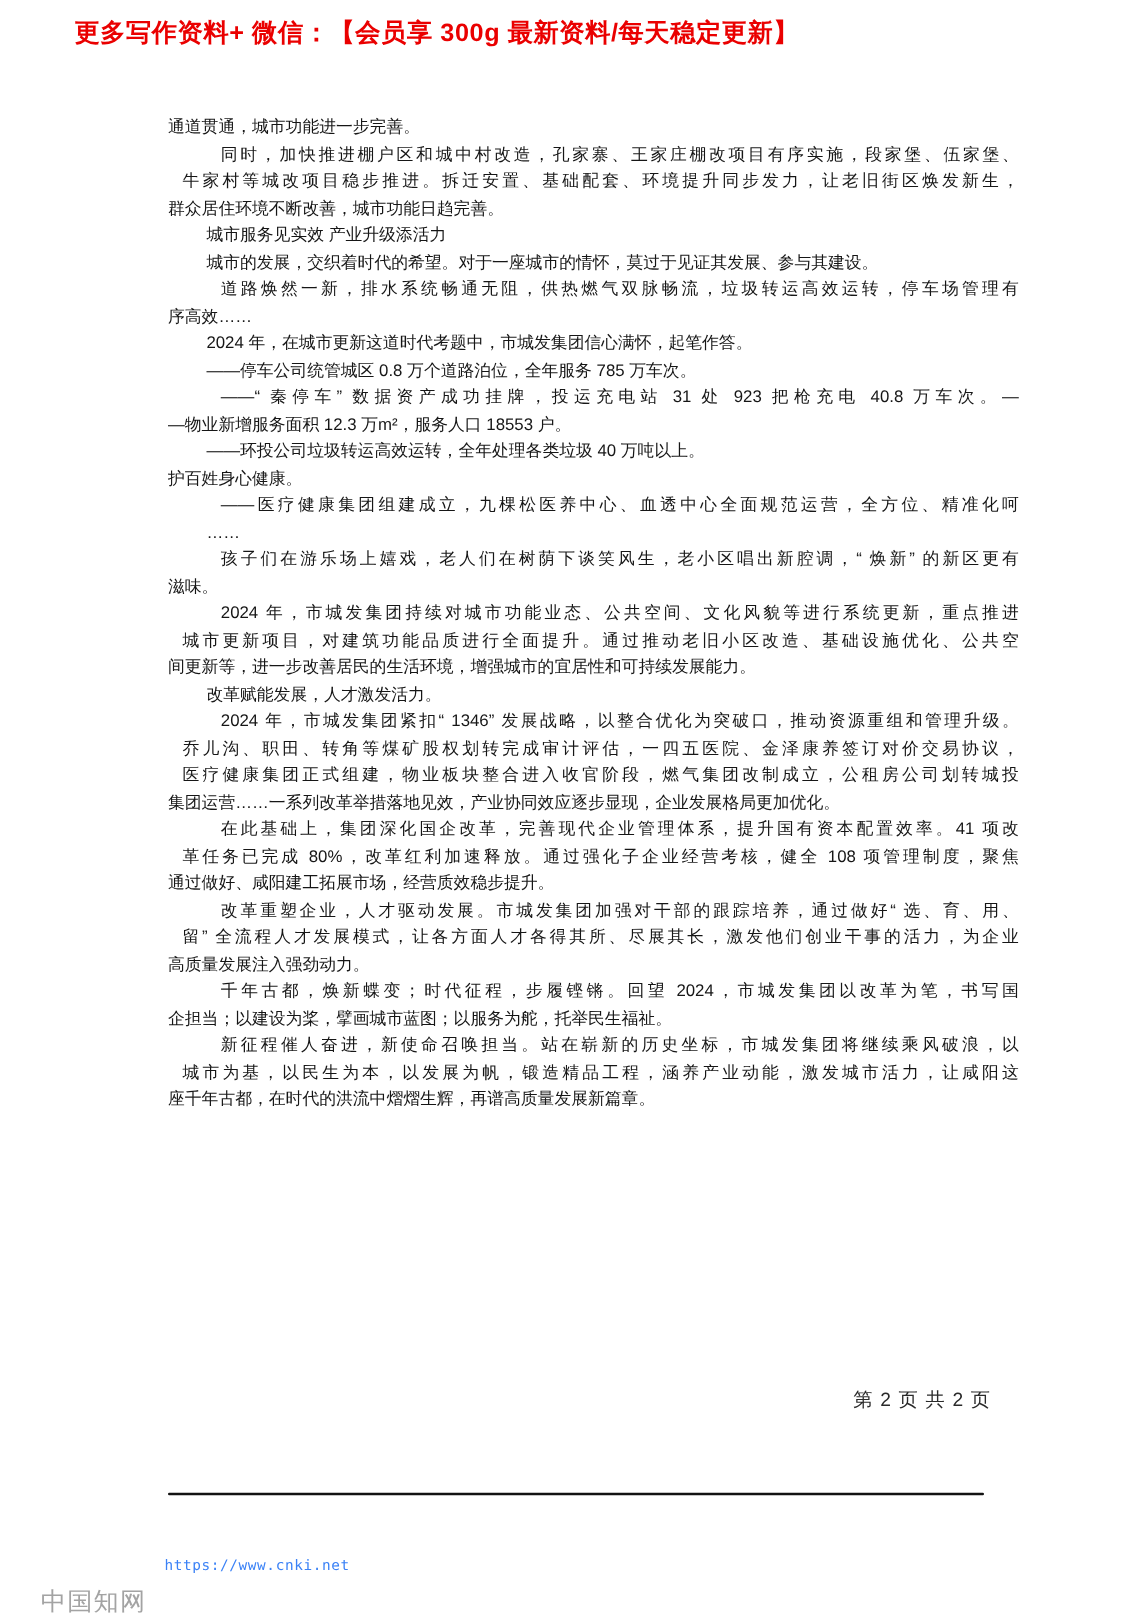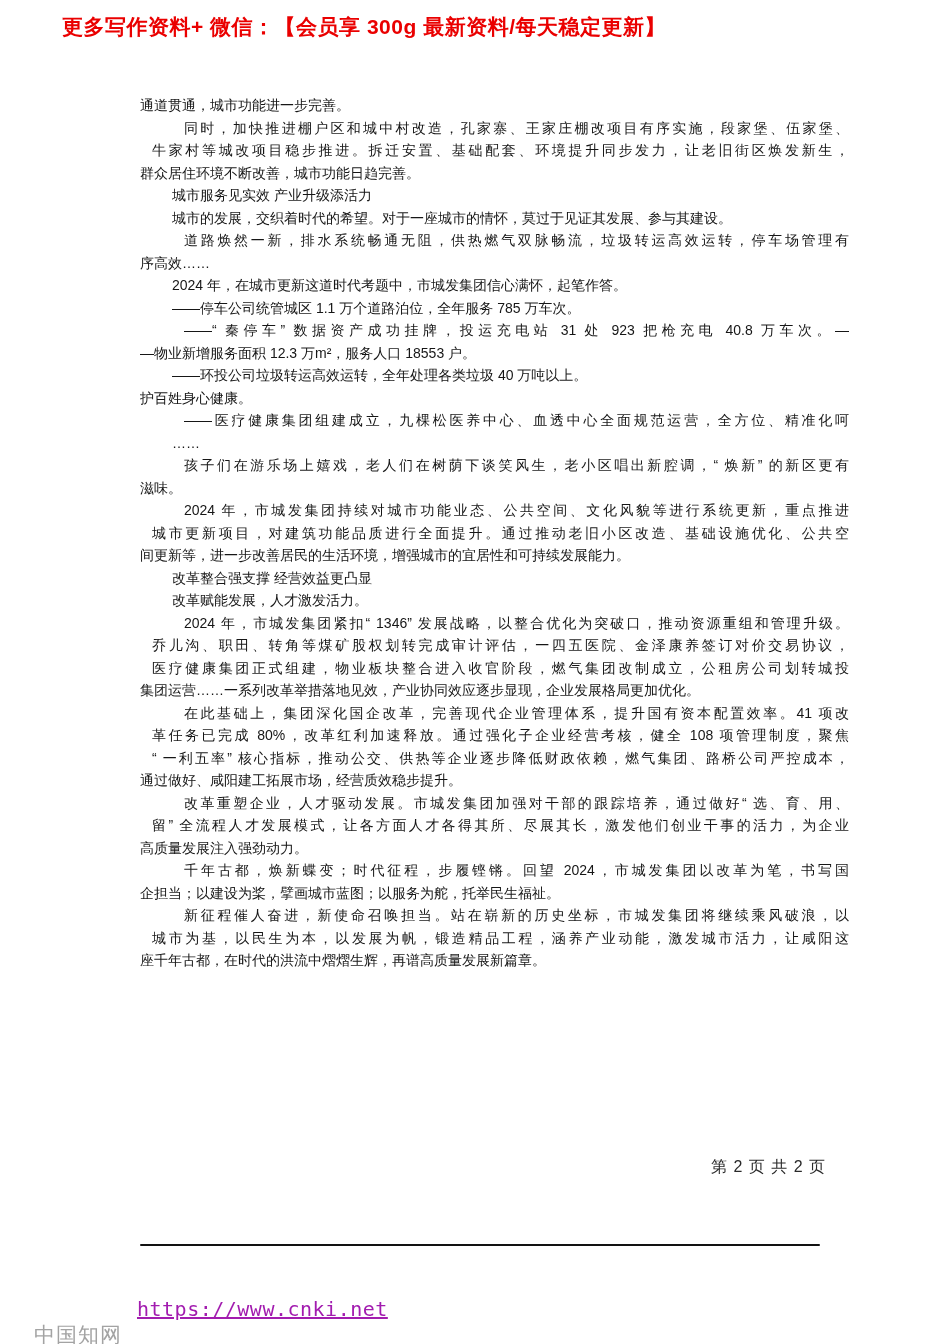--- a/index.html
+++ b/index.html
@@ -70,66 +70,63 @@
     color: #a3a3a3;
     font-family: "Liberation Serif", "DejaVu Serif", serif;
     letter-spacing: 1px;
     white-space: nowrap;
     margin-top: 28px;
   }
   .cnki-url {
     position: absolute;
     left: 137px;
     top: 1297px;
-    font-size: 20px;
-    color: #a21caf;
+    font-size: 12px;
+    color: #3b82f6;
     font-family: "DejaVu Sans Mono", "Liberation Mono", monospace;
     letter-spacing: 0.5px;
     white-space: nowrap;
-    text-decoration: underline;
   }
 </style>
 </head>
 <body>
 
 <div class="page">
 
   <div class="promo-header">更多写作资料+ 微信：【会员享 300g 最新资料/每天稳定更新】</div>
 
   <div class="doc-body" id="doc-body">
       <div class="doc-line">通道贯通，城市功能进一步完善。</div>
       <div class="doc-line indent justify">同时，加快推进棚户区和城中村改造，孔家寨、王家庄棚改项目有序实施，段家堡、伍家堡、</div>
       <div class="doc-line justify">牛家村等城改项目稳步推进。拆迁安置、基础配套、环境提升同步发力，让老旧街区焕发新生，</div>
       <div class="doc-line">群众居住环境不断改善，城市功能日趋完善。</div>
       <div class="doc-line indent">城市服务见实效 产业升级添活力</div>
       <div class="doc-line indent">城市的发展，交织着时代的希望。对于一座城市的情怀，莫过于见证其发展、参与其建设。</div>
       <div class="doc-line indent justify">道路焕然一新，排水系统畅通无阻，供热燃气双脉畅流，垃圾转运高效运转，停车场管理有</div>
       <div class="doc-line">序高效……</div>
       <div class="doc-line indent">2024 年，在城市更新这道时代考题中，市城发集团信心满怀，起笔作答。</div>
-      <div class="doc-line indent">——停车公司统管城区 1.1 万个道路泊位，全年服务 785 万车次。</div>
+      <div class="doc-line indent">——停车公司统管城区 0.8 万个道路泊位，全年服务 785 万车次。</div>
       <div class="doc-line indent justify">——“ 秦停车” 数据资产成功挂牌，投运充电站 31 处 923 把枪充电 40.8 万车次。—</div>
       <div class="doc-line">—物业新增服务面积 12.3 万m²，服务人口 18553 户。</div>
       <div class="doc-line indent">——环投公司垃圾转运高效运转，全年处理各类垃圾 40 万吨以上。</div>
       <div class="doc-line">护百姓身心健康。</div>
       <div class="doc-line indent justify">——医疗健康集团组建成立，九棵松医养中心、血透中心全面规范运营，全方位、精准化呵</div>
       <div class="doc-line indent">……</div>
       <div class="doc-line indent justify">孩子们在游乐场上嬉戏，老人们在树荫下谈笑风生，老小区唱出新腔调，“ 焕新” 的新区更有</div>
       <div class="doc-line">滋味。</div>
       <div class="doc-line indent justify">2024 年，市城发集团持续对城市功能业态、公共空间、文化风貌等进行系统更新，重点推进</div>
       <div class="doc-line justify">城市更新项目，对建筑功能品质进行全面提升。通过推动老旧小区改造、基础设施优化、公共空</div>
       <div class="doc-line">间更新等，进一步改善居民的生活环境，增强城市的宜居性和可持续发展能力。</div>
-      <div class="doc-line indent">改革整合强支撑 经营效益更凸显</div>
       <div class="doc-line indent">改革赋能发展，人才激发活力。</div>
       <div class="doc-line indent justify">2024 年，市城发集团紧扣“ 1346” 发展战略，以整合优化为突破口，推动资源重组和管理升级。</div>
       <div class="doc-line justify">乔儿沟、职田、转角等煤矿股权划转完成审计评估，一四五医院、金泽康养签订对价交易协议，</div>
       <div class="doc-line justify">医疗健康集团正式组建，物业板块整合进入收官阶段，燃气集团改制成立，公租房公司划转城投</div>
       <div class="doc-line">集团运营……一系列改革举措落地见效，产业协同效应逐步显现，企业发展格局更加优化。</div>
       <div class="doc-line indent justify">在此基础上，集团深化国企改革，完善现代企业管理体系，提升国有资本配置效率。41 项改</div>
       <div class="doc-line justify">革任务已完成 80%，改革红利加速释放。通过强化子企业经营考核，健全 108 项管理制度，聚焦</div>
-      <div class="doc-line justify">“ 一利五率” 核心指标，推动公交、供热等企业逐步降低财政依赖，燃气集团、路桥公司严控成本，</div>
       <div class="doc-line">通过做好、咸阳建工拓展市场，经营质效稳步提升。</div>
       <div class="doc-line indent justify">改革重塑企业，人才驱动发展。市城发集团加强对干部的跟踪培养，通过做好“ 选、育、用、</div>
       <div class="doc-line justify">留” 全流程人才发展模式，让各方面人才各得其所、尽展其长，激发他们创业干事的活力，为企业</div>
       <div class="doc-line">高质量发展注入强劲动力。</div>
       <div class="doc-line indent justify">千年古都，焕新蝶变；时代征程，步履铿锵。回望 2024，市城发集团以改革为笔，书写国</div>
       <div class="doc-line">企担当；以建设为桨，擘画城市蓝图；以服务为舵，托举民生福祉。</div>
       <div class="doc-line indent justify">新征程催人奋进，新使命召唤担当。站在崭新的历史坐标，市城发集团将继续乘风破浪，以</div>
       <div class="doc-line justify">城市为基，以民生为本，以发展为帆，锻造精品工程，涵养产业动能，激发城市活力，让咸阳这</div>
       <div class="doc-line">座千年古都，在时代的洪流中熠熠生辉，再谱高质量发展新篇章。</div>
     </div>

